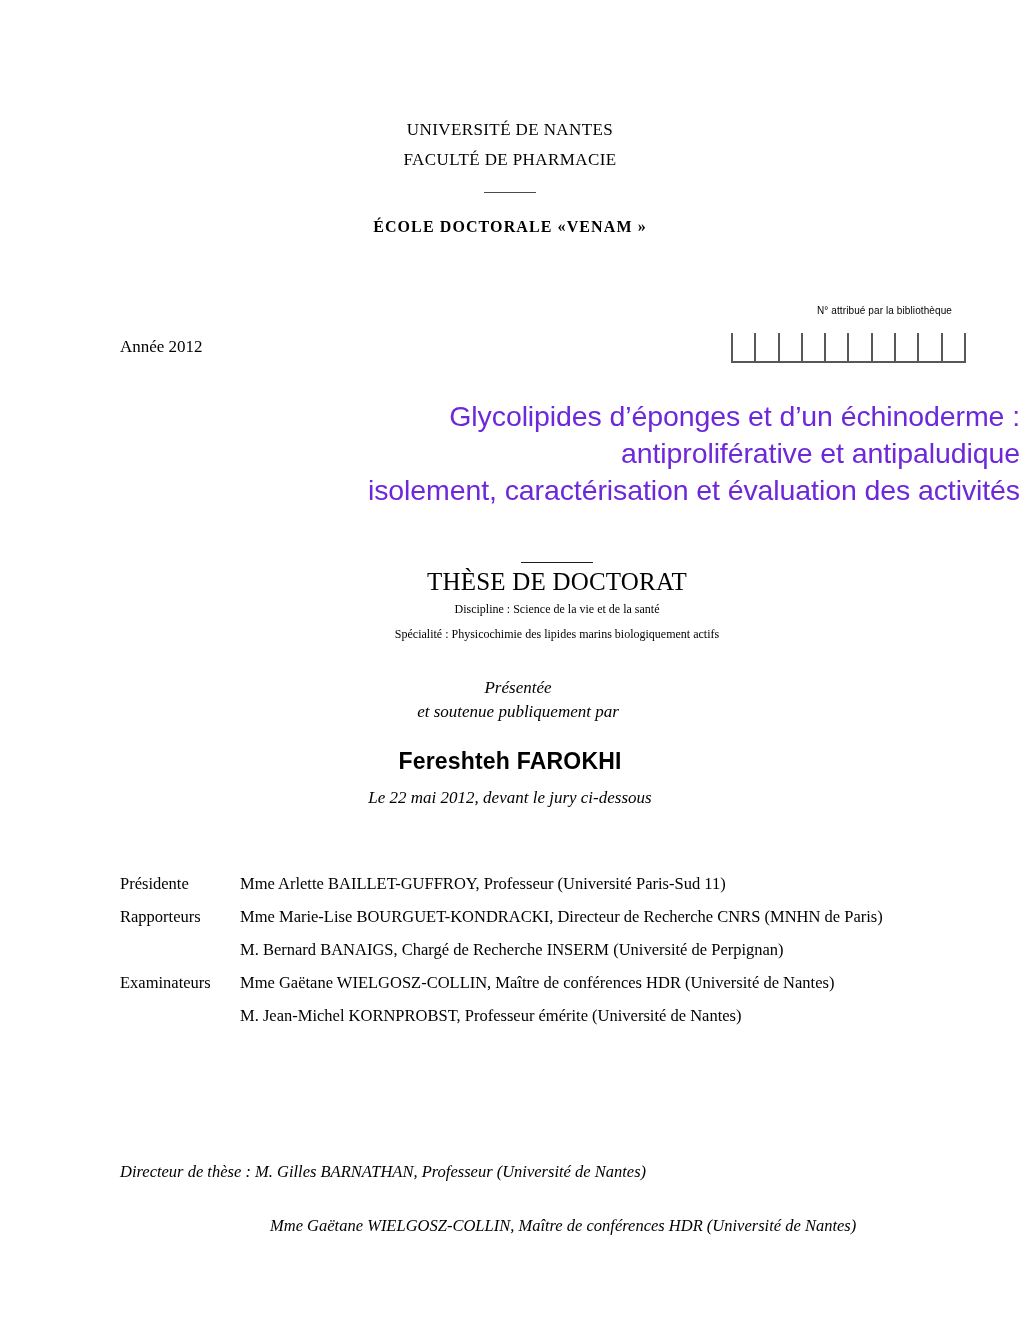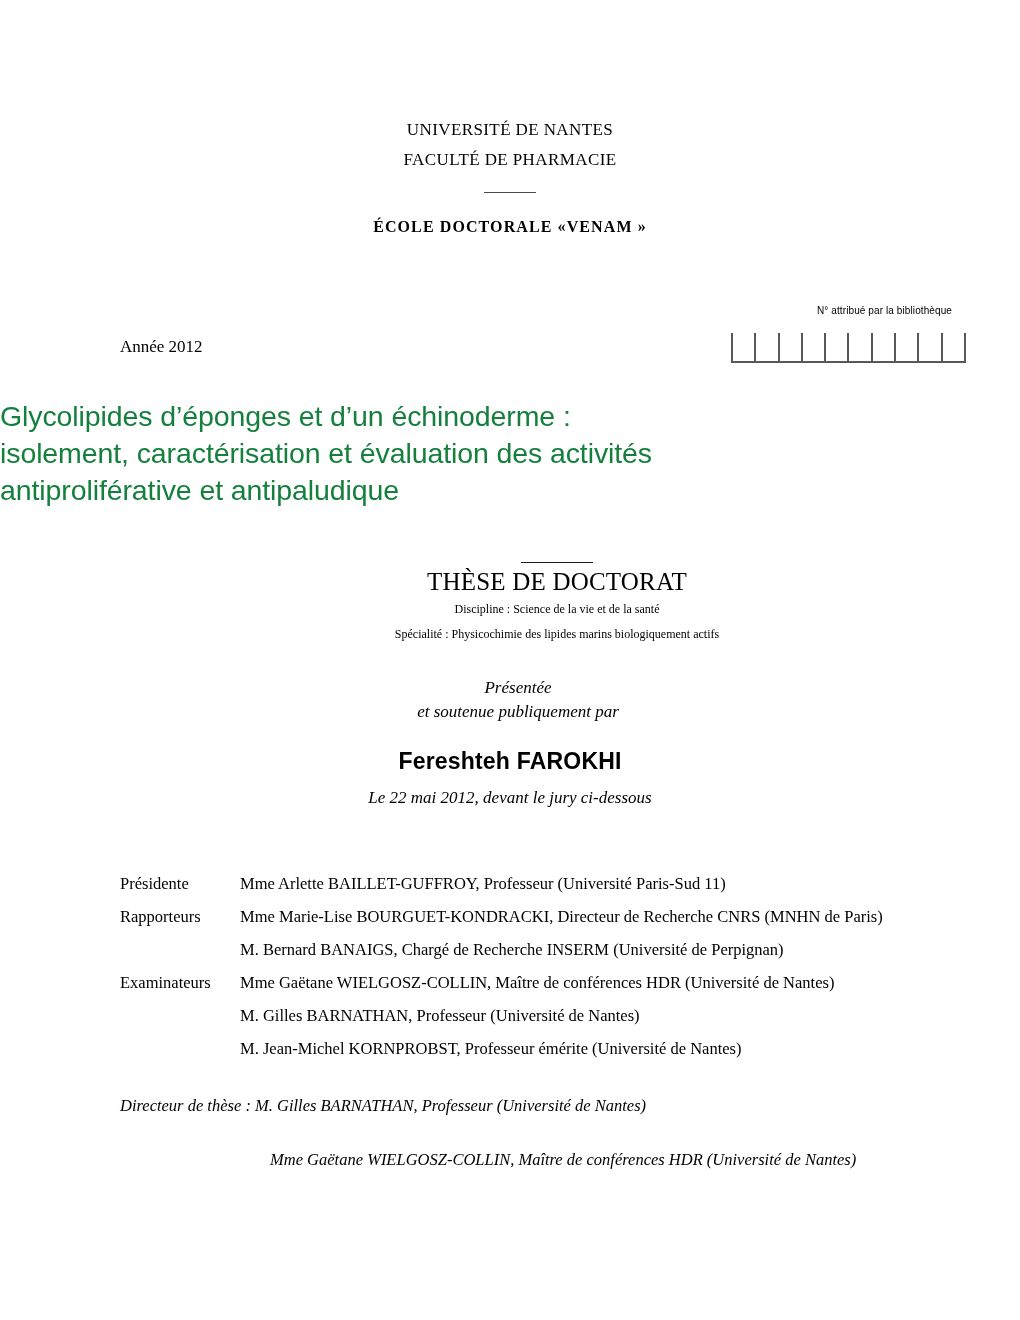--- a/index.html
+++ b/index.html
@@ -86,27 +86,27 @@
   .biblio-cell:last-child {
     border-right: 2px solid #585858;
   }
 
   
   .main-title {
     position: absolute;
     top: 398px;
     left: 0;
     width: 1020px;
-    text-align: left;
+    text-align: right;
     font-family: "Liberation Sans", sans-serif;
     font-size: 28.5px;
     font-weight: normal;
     line-height: 37px;
     letter-spacing: -0.1px;
-    color: #15803d;
+    color: #6d28d9;
   }
   .main-title div { white-space: nowrap; }
 
   
   .thesis-block {
     position: absolute;
     top: 562px;
     left: 0;
     width: 1020px;
     text-align: center;
@@ -180,21 +180,21 @@
   .jury-member {
     flex: 1 1 auto;
     font-family: "Liberation Serif", serif;
     font-size: 16.5px;
     white-space: nowrap;
   }
 
   
   .supervisors {
     position: absolute;
-    top: 1096px;
+    top: 1162px;
     left: 120px;
     width: 880px;
   }
   .supervisor-line {
     font-family: "Liberation Serif", serif;
     font-style: italic;
     font-size: 16.5px;
     white-space: nowrap;
   }
   .supervisor-line.indented {
@@ -226,22 +226,22 @@
     <div class="biblio-cell"></div>
     <div class="biblio-cell"></div>
     <div class="biblio-cell"></div>
     <div class="biblio-cell"></div>
     <div class="biblio-cell"></div>
     <div class="biblio-cell"></div>
   </div>
 
   <div class="main-title">
     <div>Glycolipides d’éponges et d’un échinoderme :</div>
+    <div>antiproliférative et antipaludique</div>
     <div>isolement, caractérisation et évaluation des activités</div>
-    <div>antiproliférative et antipaludique</div>
   </div>
 
   <div class="thesis-block">
     <div class="rule-thesis"></div>
     <div class="thesis-title">THÈSE DE DOCTORAT</div>
     <div class="thesis-sub">Discipline : Science de la vie et de la santé</div>
     <div class="thesis-sub">Spécialité : Physicochimie des lipides marins biologiquement actifs</div>
   </div>
 
   <div class="presented-block">
@@ -263,24 +263,20 @@
     <div class="jury-row">
       <div class="jury-role"></div>
       <div class="jury-member">M. Bernard BANAIGS, Chargé de Recherche INSERM (Université de Perpignan)</div>
     </div>
     <div class="jury-row">
       <div class="jury-role">Examinateurs</div>
       <div class="jury-member">Mme Gaëtane WIELGOSZ-COLLIN, Maître de conférences HDR (Université de Nantes)</div>
     </div>
     <div class="jury-row">
       <div class="jury-role"></div>
-      <div class="jury-member">M. Gilles BARNATHAN, Professeur (Université de Nantes)</div>
-    </div>
-    <div class="jury-row">
-      <div class="jury-role"></div>
       <div class="jury-member">M. Jean-Michel KORNPROBST, Professeur émérite (Université de Nantes)</div>
     </div>
   </div>
 
   <div class="supervisors">
     <div class="supervisor-line">Directeur de thèse : M. Gilles BARNATHAN, Professeur (Université de Nantes)</div>
     <div class="supervisor-line indented">Mme Gaëtane WIELGOSZ-COLLIN, Maître de conférences HDR (Université de Nantes)</div>
   </div>
 
 </div>

